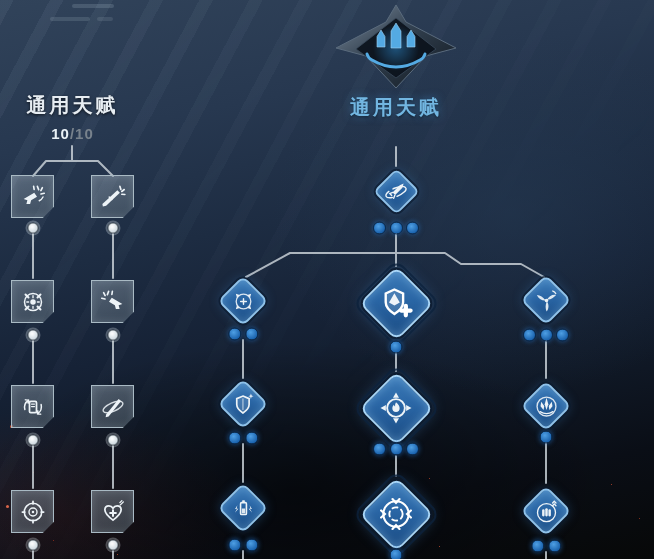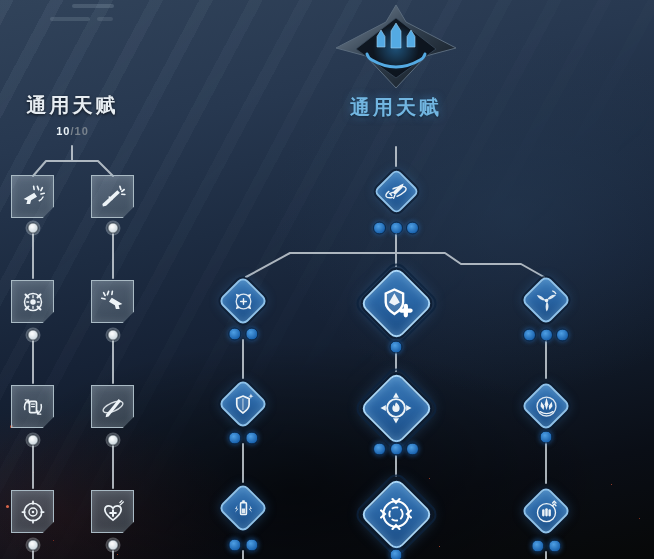--- a/index.html
+++ b/index.html
@@ -20,21 +20,21 @@
     418px 52px 0 -1px #b24227,428px 120px 0 -1px #c8502f,356px 130px 0 -1.5px #9c341c,
     600px 58px 0 -1px #c14a2e,628px 92px 0 -1px #a33a1f,612px 122px 0 -1.5px #d8654a;}
   .wm{position:absolute;height:4px;border-radius:2px;background:#cfe0ea;pointer-events:none;}
 
   .wires{position:absolute;left:0;top:0;z-index:1;}
 
   .tree-header{position:absolute;text-align:center;z-index:3;}
   .tree-title{font-size:20px;font-weight:600;letter-spacing:3px;color:#e7edf2;
     text-shadow:0 1px 3px rgba(0,0,0,.7);}
   .tree-title.blue{color:#72b6e1;text-shadow:0 0 9px rgba(70,150,215,.55),0 1px 3px rgba(0,0,0,.7);}
-  .tree-points{margin-top:6px;font-size:11px;font-weight:700;letter-spacing:1px;}
+  .tree-points{margin-top:6px;font-size:15px;font-weight:700;letter-spacing:1px;}
   .pt-cur{color:#e9f1f6;} .pt-dim{color:#78828c;}
   .blue .pt-cur,.tree-points.blue .pt-cur{color:#cfe4f2;}
   .tree-points.blue .pt-dim{color:#5c7f99;}
 
   .tile{position:absolute;width:43px;height:43px;z-index:2;box-sizing:border-box;
     background:linear-gradient(160deg,rgba(158,173,186,.42),rgba(96,112,124,.46));
     border:1.5px solid #a9bac4;
     clip-path:polygon(0 0,100% 0,100% 74%,74% 100%,0 100%);
     display:flex;align-items:center;justify-content:center;
     box-shadow:inset 0 0 10px rgba(210,225,235,.2);}

